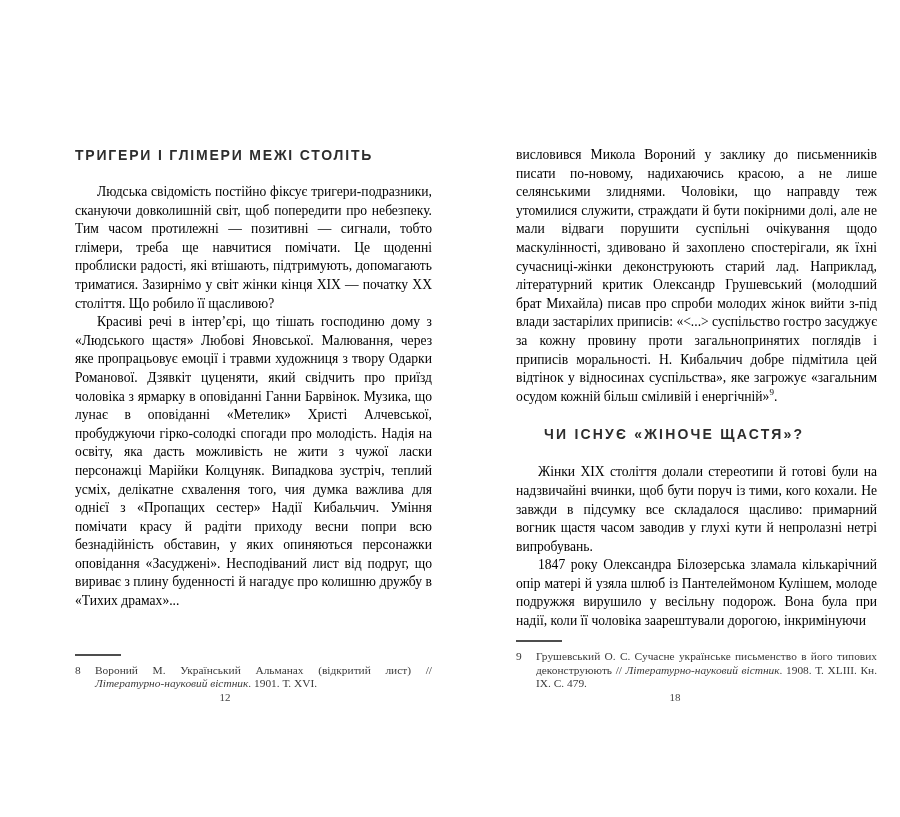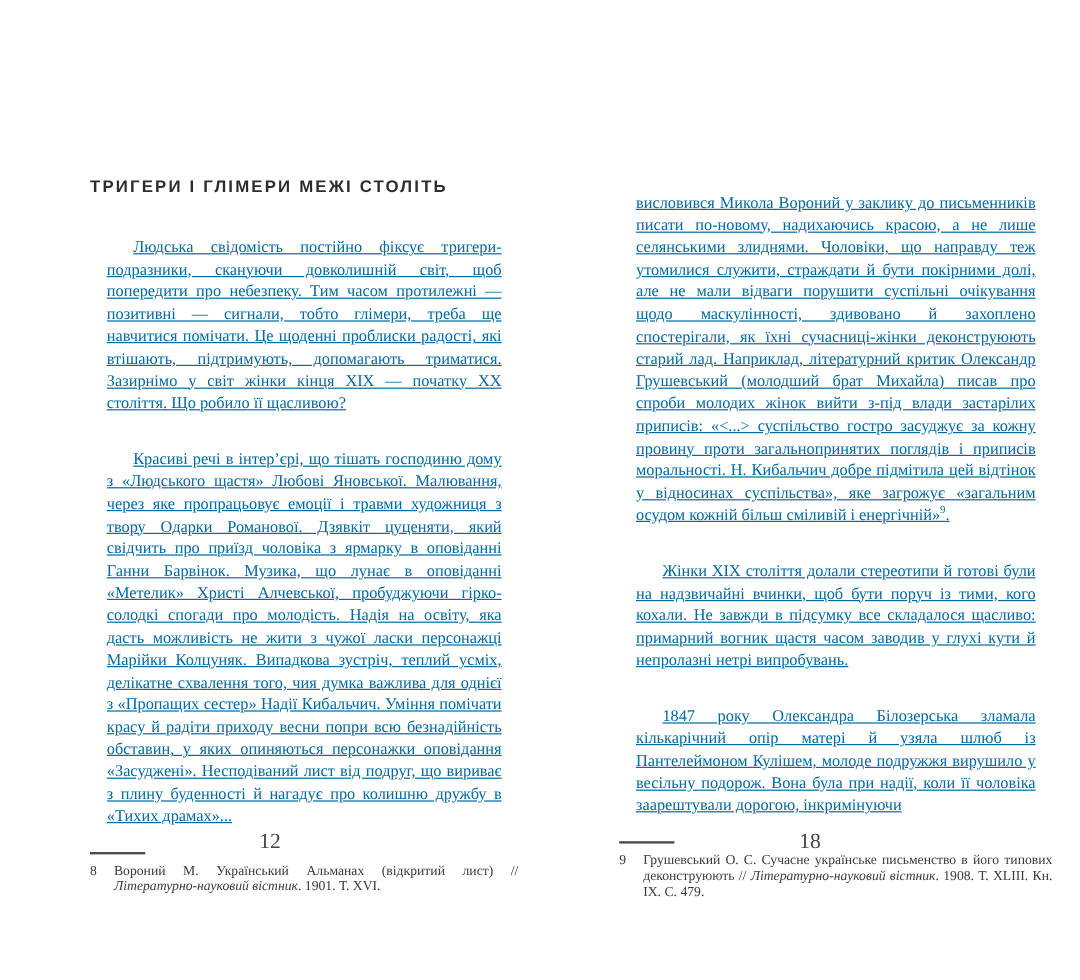--- a/index.html
+++ b/index.html
@@ -26,41 +26,40 @@
     font-family: "Liberation Sans", "DejaVu Sans", sans-serif;
     font-weight: 700;
     font-size: 14px; line-height: 18px;
     letter-spacing: 1.8px;
     color: #2d2d2d;
     white-space: nowrap;
   }
   .page-right .chapter-heading { margin: 19px 0 20px 0; padding-left: 28px; letter-spacing: 2.2px; }
 
   .body-para {
-    margin: 14px;
+    margin: 0;
     font-size: 13.6px; line-height: 18.6px;
     text-align: justify;
-    color: #0369a1;
-    text-decoration: underline;
+    color: #000000;
   }
   .indent { text-indent: 22px; }
 
   sup.fn-ref { font-size: 9px; line-height: 0; vertical-align: super; }
 
   .footnote-area { margin-top: auto; padding-top: 6px; }
   .fn-rule { width: 46px; height: 2px; background: #4d4d4d; margin: 0 0 8px 0; }
   .footnote { display: flex; font-size: 11.4px; line-height: 13.6px; color: #3a3a3a; }
   .fn-num  { flex: 0 0 20px; }
   .fn-text { flex: 1; text-align: justify; }
   .fn-text em { font-style: italic; }
 
   .page-number {
     position: absolute; top: 691px; left: 0; width: 450px;
     text-align: center;
-    font-size: 18px; color: #444444;
+    font-size: 11px; color: #444444;
   }
 </style>
 </head>
 <body>
 
 <div class="spread">
 
   <section class="page page-left">
     <div class="text-col">
       <h1 class="chapter-heading">ТРИГЕРИ І ГЛІМЕРИ МЕЖІ СТОЛІТЬ</h1>
@@ -79,20 +78,21 @@
       </div>
     </div>
 
     <div class="page-number">12</div>
   </section>
 
   <section class="page page-right">
     <div class="text-col">
       <p class="body-para"><span>висловився Микола Вороний у заклику до письменників писати по-новому, надихаючись красою, а не лише селянськими злиднями. Чоловіки, що направду теж утомилися служити, страждати й бути покірними долі, але не мали відваги порушити суспільні очікування щодо маскулінності, здивовано й захоплено спостерігали, як їхні сучасниці-жінки деконструюють старий лад. Наприклад, літературний критик Олександр Грушевський (молодший брат Михайла) писав про спроби молодих жінок вийти з-під влади застарілих приписів: «&lt;...&gt; суспільство гостро засуджує за кожну провину проти загальнопринятих поглядів і приписів моральності. Н. Кибальчич добре підмітила цей відтінок у відносинах суспільства», яке загрожує «загальним осудом кожній більш сміливій і енергічній»</span><sup class="fn-ref">9</sup><span>.</span></p>
 
+      <h2 class="chapter-heading">ЧИ ІСНУЄ «ЖІНОЧЕ ЩАСТЯ»?</h2>
 
       <p class="body-para indent">Жінки XIX століття долали стереотипи й готові були на надзвичайні вчинки, щоб бути поруч із тими, кого кохали. Не завжди в підсумку все складалося щасливо: примарний вогник щастя часом заводив у глухі кути й непролазні нетрі випробувань.</p>
 
       <p class="body-para indent">1847 року Олександра Білозерська зламала кількарічний опір матері й узяла шлюб із Пантелеймоном Кулішем, молоде подружжя вирушило у весільну подорож. Вона була при надії, коли її чоловіка заарештували дорогою, інкримінуючи</p>
 
       <div class="footnote-area">
         <div class="fn-rule"></div>
         <div class="footnote">
           <span class="fn-num">9</span>
           <span class="fn-text"><span>Грушевський О. С. Сучасне українське письменство в його типових деконструюють // </span><em>Літературно-науковий вістник</em><span>. 1908. Т. XLIII. Кн. IX. С. 479.</span></span>

